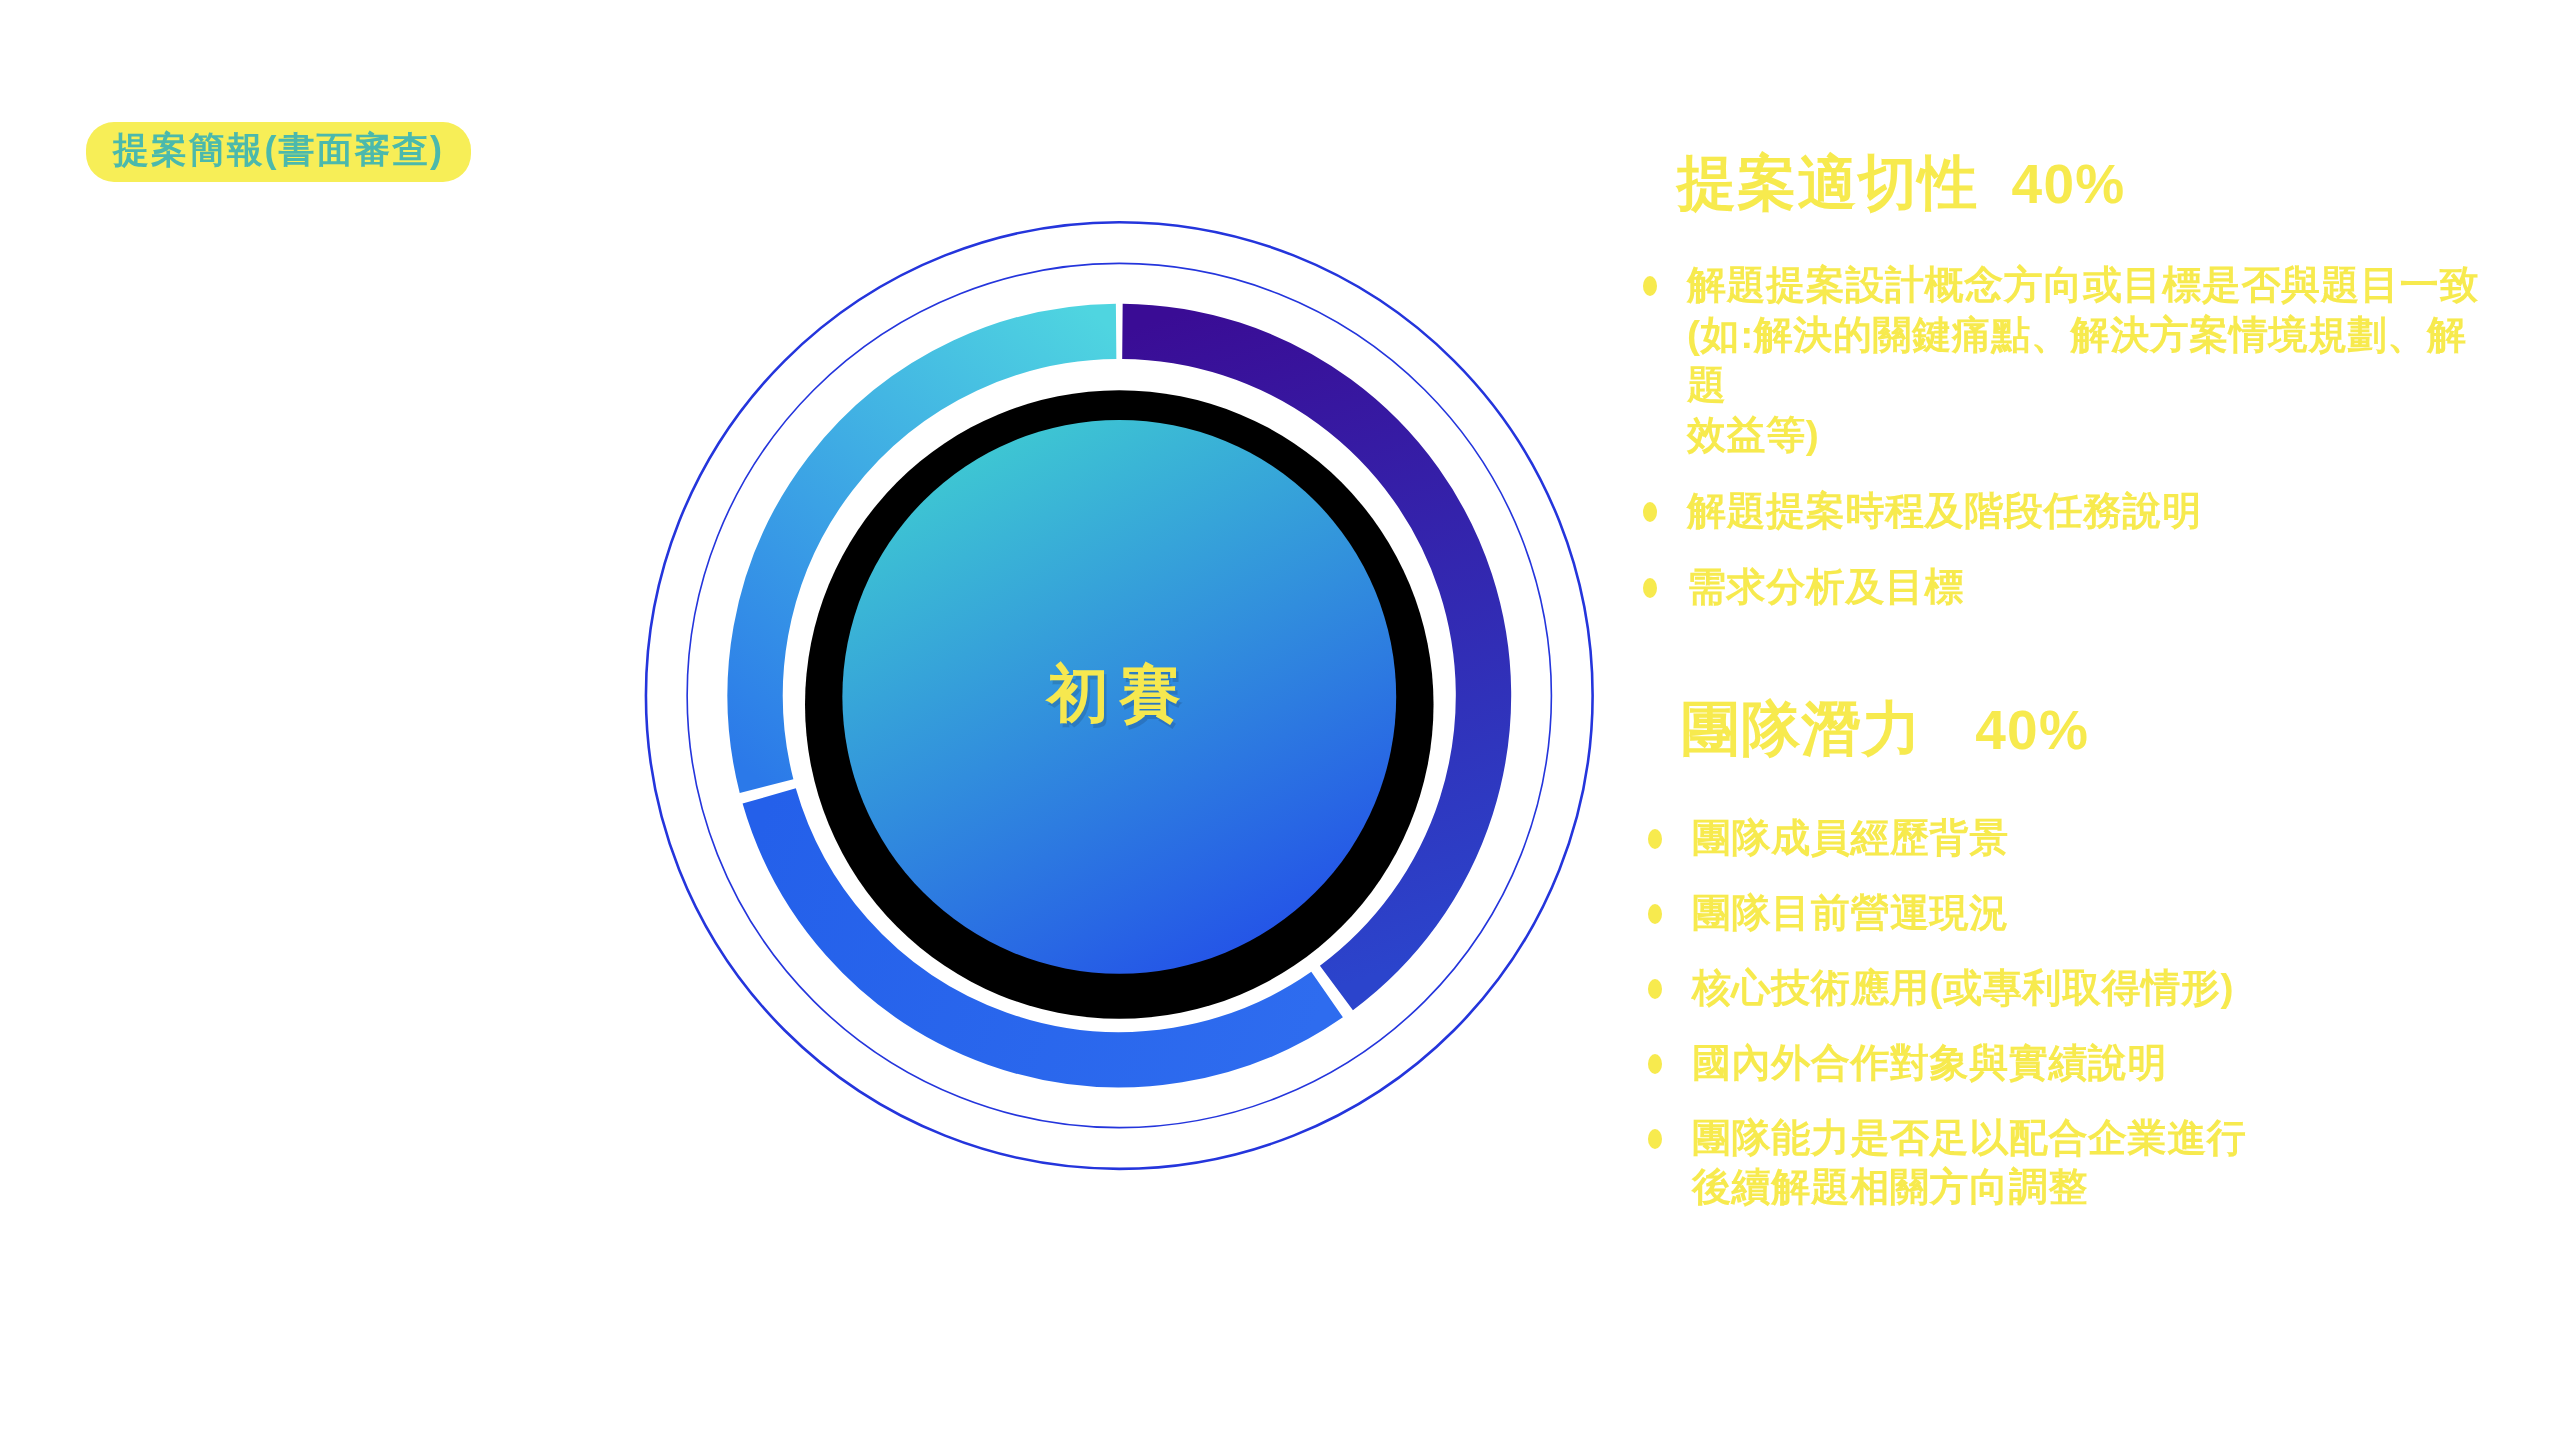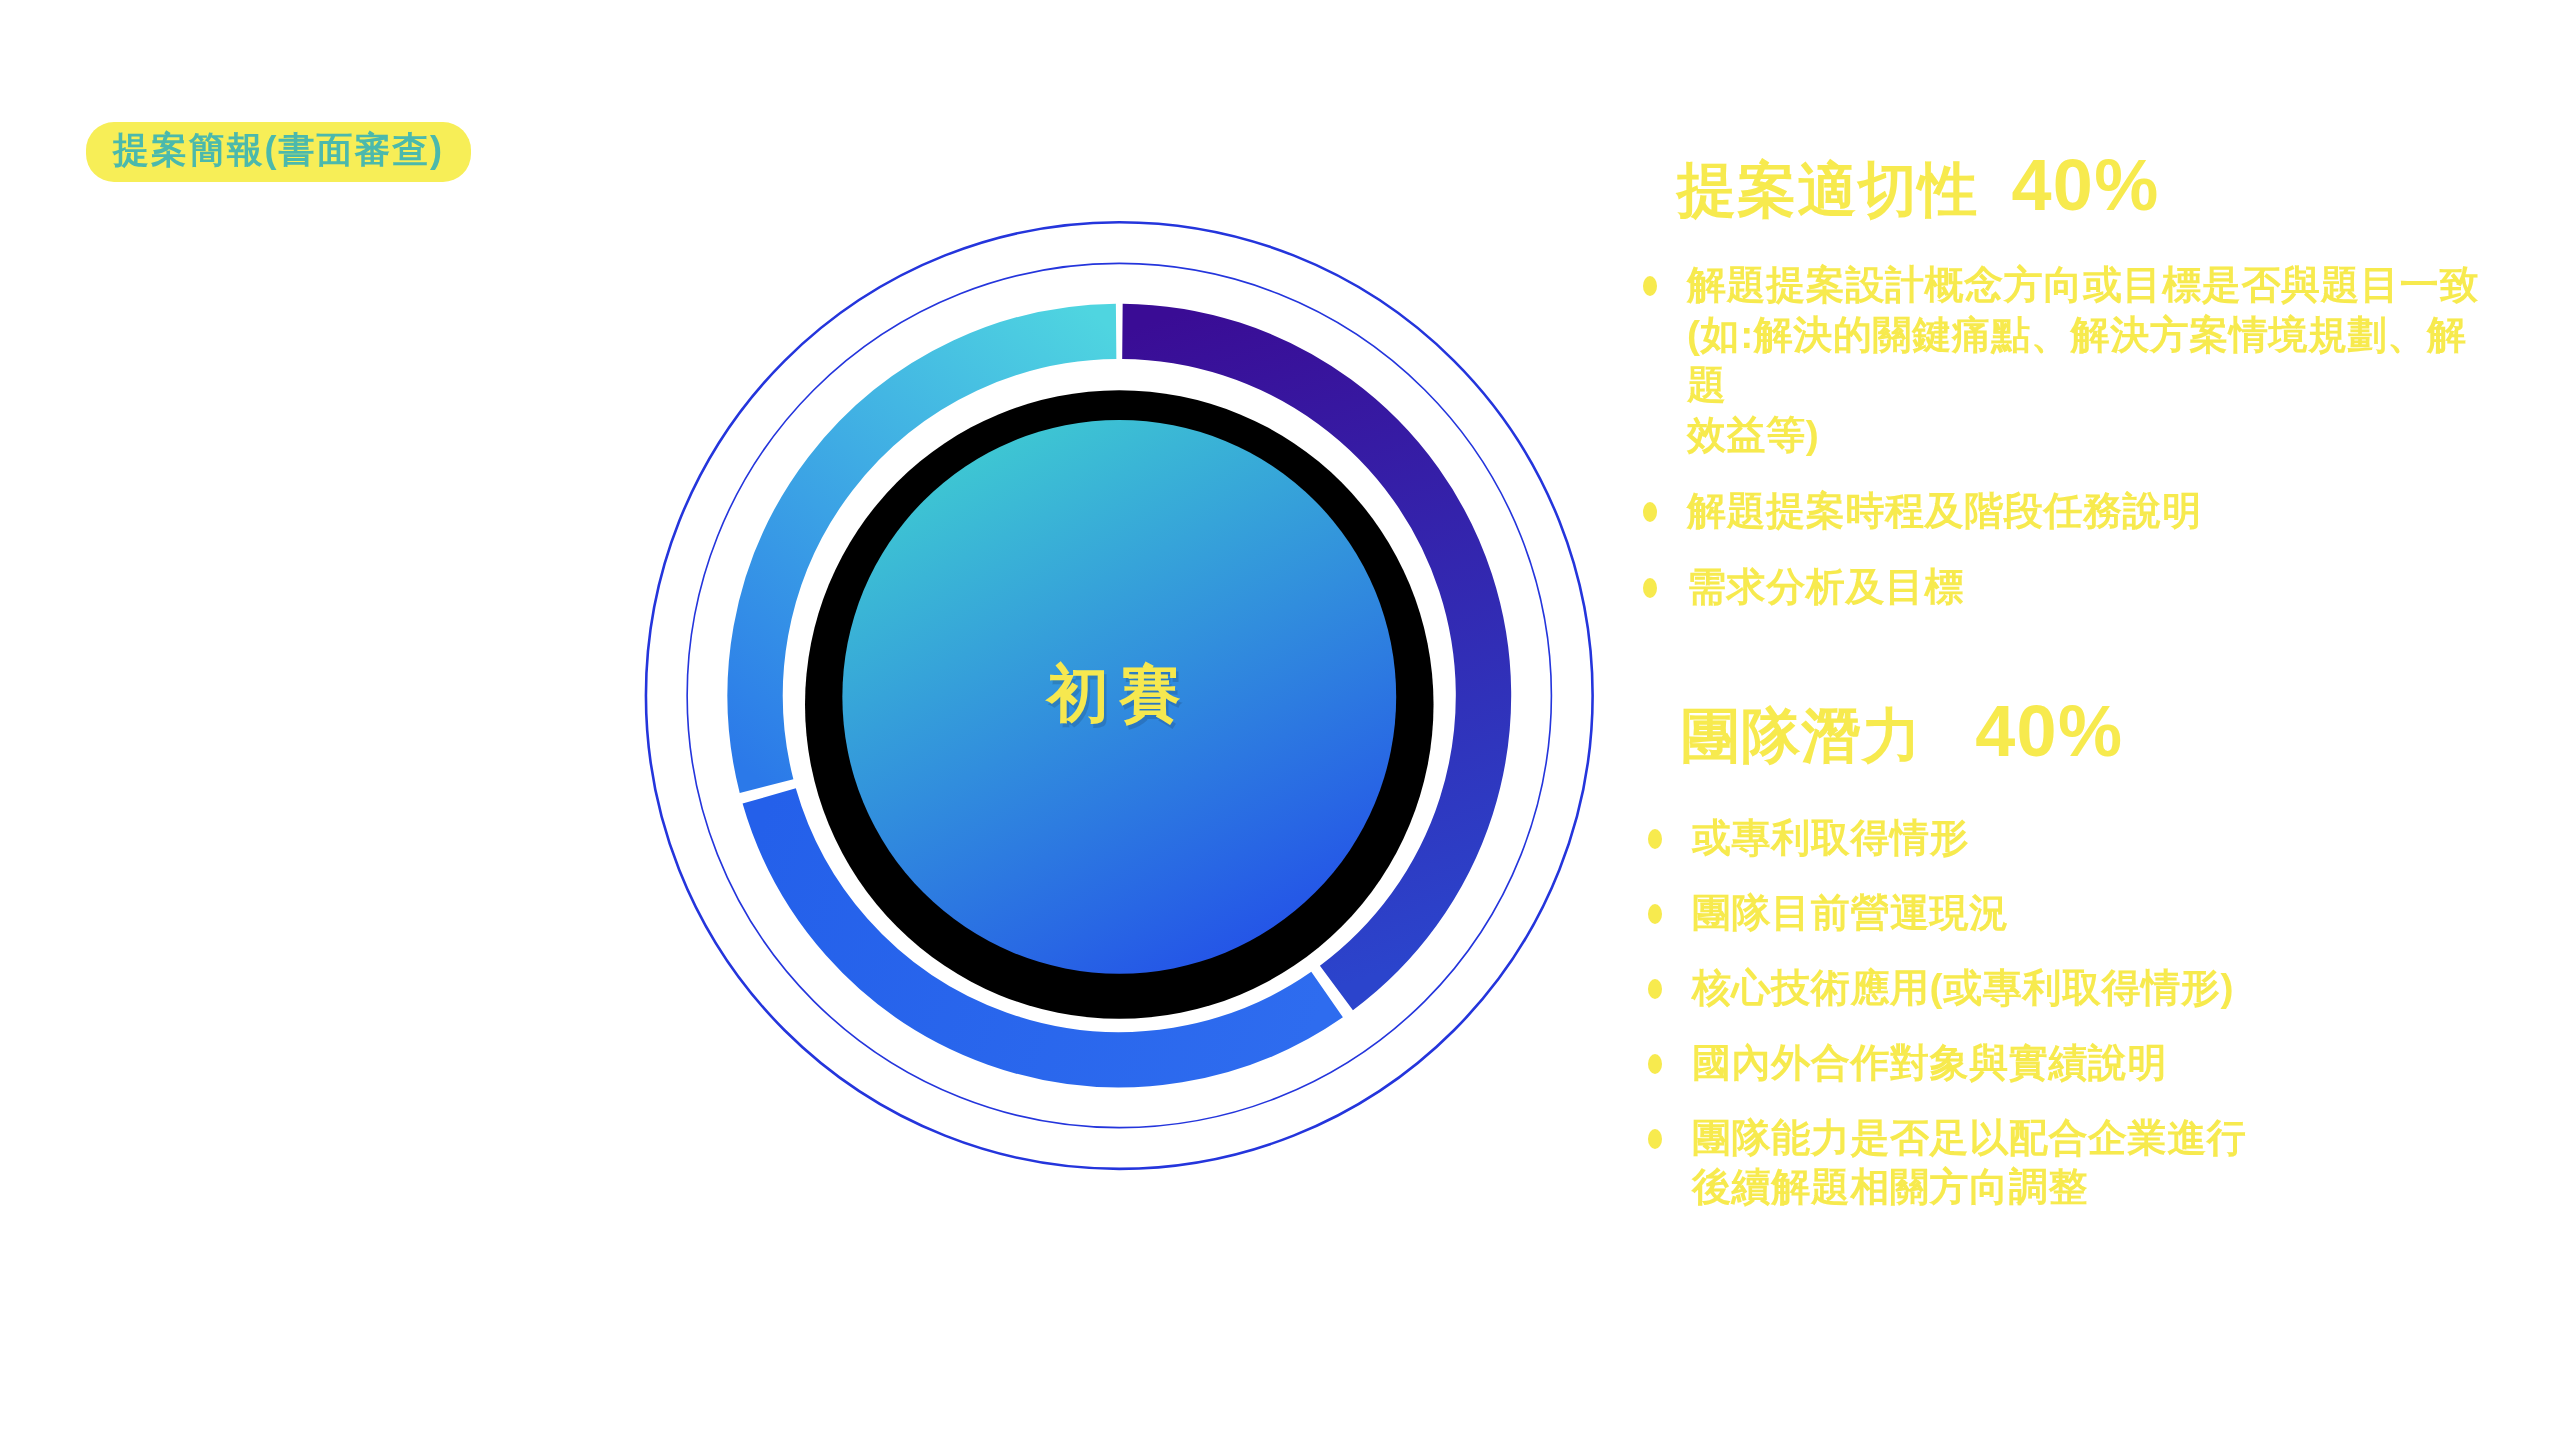--- a/index.html
+++ b/index.html
@@ -35,21 +35,21 @@
     text-shadow:2.6px 3.2px 0 rgba(20,40,60,0.18);
   }
   
   .heading{
     position:absolute;
     font-size:59px;font-weight:900;color:var(--yellow);
     white-space:nowrap;letter-spacing:1.3px;
   }
   .heading-1{left:1677px;top:144px;}
   .heading-2{left:1681px;top:690px;}
-  .heading .weight{display:inline-block;font-size:72px;}
+  .heading .weight{display:inline-block;font-size:55px;}
   .heading-1 .weight{margin-left:33px;}
   .heading-2 .weight{margin-left:53px;}
 
   .criteria-list{
     position:absolute;margin:8px;padding:0;list-style:none;
     color:var(--yellow);font-weight:900;
     font-size:39px;line-height:50px;letter-spacing:0.6px;
   }
   .list-1{left:1634px;top:252px;width:850px;}
   .list-2{left:1639px;top:805px;width:683px;line-height:49px;}
@@ -112,20 +112,20 @@
 (如:解決的關鍵痛點、解決方案情境規劃、解題
 效益等)</span></li>
     <li><span class="dot"></span><span>解題提案時程及階段任務說明</span></li>
     <li><span class="dot"></span><span>需求分析及目標</span></li>
   </ul>
 
 <div class="heading heading-2">
   <span>團隊潛力</span><span class="weight">40%</span>
 </div>
 <ul class="criteria-list list-2">
-    <li><span class="dot"></span><span>或專利取得情形</span></li>
+    <li><span class="dot"></span><span>團隊成員經歷背景</span></li>
     <li><span class="dot"></span><span>團隊目前營運現況</span></li>
     <li><span class="dot"></span><span>核心技術應用(或專利取得情形)</span></li>
     <li><span class="dot"></span><span>國內外合作對象與實績說明</span></li>
     <li><span class="dot"></span><span>團隊能力是否足以配合企業進行
 後續解題相關方向調整</span></li>
   </ul>
 
 
 </body></html>

